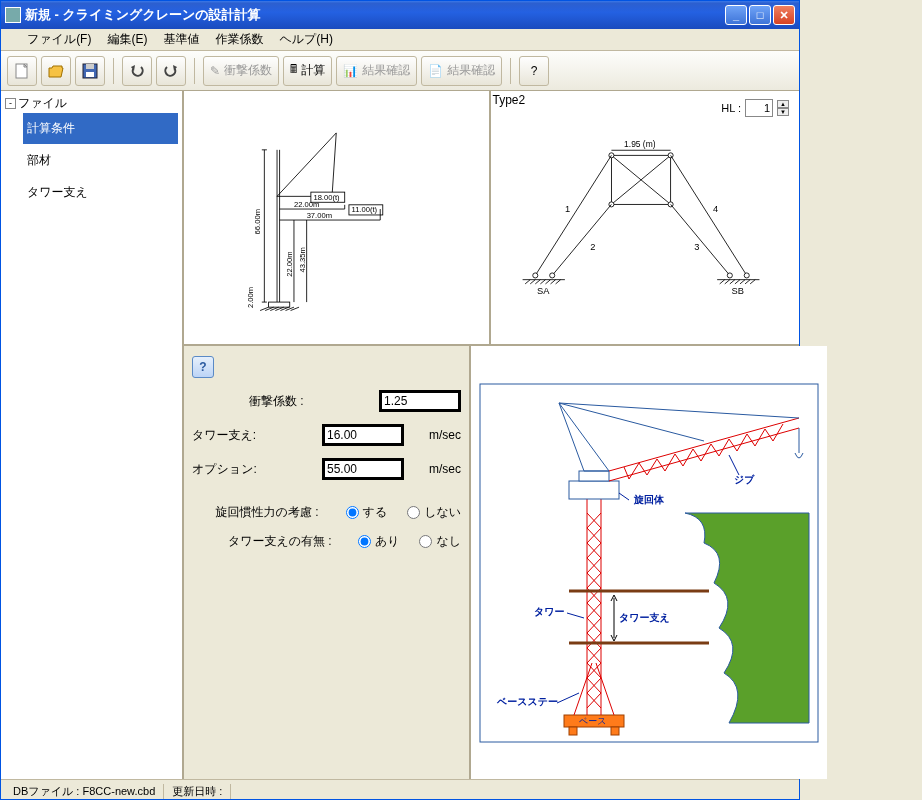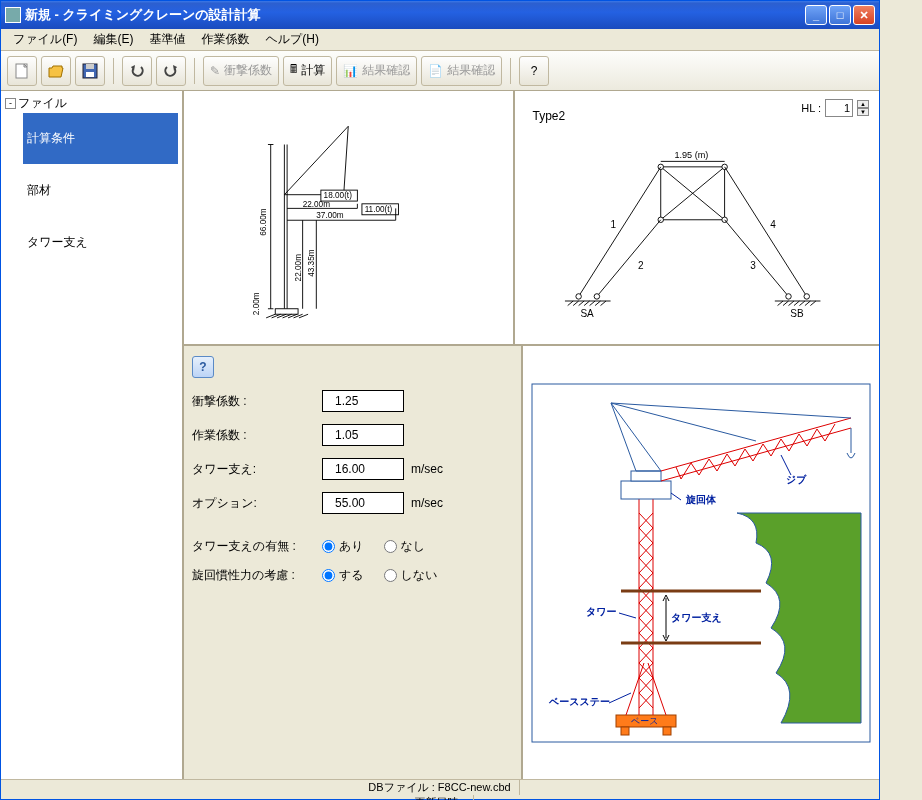--- a/index.html
+++ b/index.html
@@ -1,56 +1,56 @@
 <!DOCTYPE html>
 <html><head>
 <meta charset="utf-8">
 <style>
 * { box-sizing: border-box; margin: 0; padding: 0; }
 body { font-family: "MS PGothic", "Meiryo", sans-serif; font-size: 12px; background: #ece9d8; overflow: hidden; }
-.window { width: 880px; height: 800px; border: 1px solid #0054e3; background: #ece9d8; display: flex; flex-direction: column; }
+.window { width: 800px; height: 800px; border: 1px solid #0054e3; background: #ece9d8; display: flex; flex-direction: column; }
 .titlebar { height: 28px; background: linear-gradient(#3b78e7, #2c5fcf 8%, #2461e2 40%, #1a4bbe); color: #fff; display: flex; align-items: center; padding: 0 4px; }
 .titlebar-icon { width: 16px; height: 16px; margin-right: 4px; background: #7aa; border: 1px solid #fff; }
 .titlebar-text { flex: 1; font-weight: bold; font-size: 13px; }
 .winbtns { display: flex; gap: 2px; }
 .winbtn { width: 22px; height: 20px; background: linear-gradient(#6fa3f7,#3e74d8); border: 1px solid #fff; border-radius: 3px; color: #fff; font-weight: bold; display: flex; align-items: center; justify-content: center; font-size: 11px; cursor: pointer; }
 .winbtn.close { background: linear-gradient(#f08060,#d64224); }
-.menubar { height: 22px; background: #ece9d8; border-bottom: 1px solid #c0b8a0; display: flex; align-items: center; padding: 0 4px; }
+.menubar { height: 22px; background: #ece9d8; border-bottom: 1px solid #c0b8a0; display: flex; align-items: center; padding: 0 18px; }
 .menubar span { padding: 2px 8px; cursor: pointer; }
 .toolbar { height: 40px; background: linear-gradient(#fdfdfb,#eceade); border-bottom: 1px solid #b0a890; display: flex; align-items: center; padding: 0 6px; gap: 4px; }
 .tbtn { height: 30px; padding: 0 6px; background: linear-gradient(#fefefe,#e8e5d8); border: 1px solid #c0b8a0; border-radius: 3px; display: flex; align-items: center; gap: 4px; cursor: pointer; font-size: 12px; }
 .tbtn.icon-only { width: 30px; justify-content: center; padding: 0; }
 .tbtn.disabled { color: #999; }
 .tsep { width: 1px; height: 26px; background: #c0b8a0; margin: 0 4px; }
 .main { flex: 1; display: flex; min-height: 0; }
 .tree-pane { width: 183px; background: #fff; border-right: 2px solid #b0a890; padding: 4px; overflow: auto; }
 .tree-root { display: flex; align-items: center; gap: 2px; }
 .tree-toggle { width: 11px; height: 11px; border: 1px solid #888; display: flex; align-items: center; justify-content: center; font-size: 9px; line-height: 1; cursor: pointer; background: #fff; }
 .tree-children { margin-left: 18px; }
-.tree-item { padding: 17px 4px; cursor: pointer; margin: 1px 0; }
+.tree-item { padding: 7px 4px; cursor: pointer; margin: 1px 0; }
 .tree-item.selected { background: #316ac5; color: #fff; }
 .right-area { flex: 1; display: flex; flex-direction: column; min-width: 0; }
 .diagrams-row { height: 255px; display: flex; background: #fff; border-bottom: 2px solid #b0a890; }
 .diagram-left { flex: 1; border-right: 2px solid #b0a890; position: relative; }
-.diagram-right { flex: 1; position: relative; padding: 18px; }
+.diagram-right { flex: 1; position: relative; padding: 2px; }
 .hl-ctrl { position: absolute; top: 8px; right: 10px; display: flex; align-items: center; gap: 4px; font-size: 11px; }
 .hl-ctrl input { width: 28px; height: 18px; text-align: right; border: 1px solid #888; font-size: 11px; padding: 0 2px; }
 .spinner { display: flex; flex-direction: column; }
 .spinner div { width: 12px; height: 8px; border: 1px solid #888; background: #eee; font-size: 6px; display: flex; align-items: center; justify-content: center; cursor: pointer; }
 .form-pane { flex: 1; display: flex; background: #ece9d8; min-height: 0; }
 .form-left { width: 380px; padding: 10px 8px; }
 .help-icon { width: 22px; height: 22px; border: 1px solid #5a8ac6; border-radius: 3px; background: linear-gradient(#e6f0fc,#bcd4f6); color: #2a5aa0; font-weight: bold; display: flex; align-items: center; justify-content: center; margin-bottom: 12px; cursor: pointer; }
-.form-row { display: flex; align-items: center; margin-bottom: 12px; }
+.form-row { display: flex; align-items: center; margin-bottom: 12px; justify-content: flex-end; }
 .form-row label { width: 130px; }
-.form-row input[type=text] { width: 82px; height: 22px; border: 1px solid #000000; padding: 0 12px; font-size: 12px; }
-.form-row .unit { margin-left: 7px; }
+.form-row input[type=text] { width: 82px; height: 22px; border: 3px solid #000000; padding: 0 2px; font-size: 12px; }
+.form-row .unit { margin-left: 25px; }
 .radio-group { display: flex; gap: 20px; }
 .radio-group label { width: auto; display: flex; align-items: center; gap: 4px; cursor: pointer; }
 .form-right { flex: 1; border-left: 2px solid #b0a890; background: #fff; padding: 8px; display: flex; align-items: center; justify-content: center; }
-.statusbar { height: 20px; background: #ece9d8; border-top: 1px solid #c0b8a0; display: flex; align-items: center; padding: 0 4px; font-size: 11px; flex-direction: column; }
+.statusbar { height: 20px; background: #ece9d8; border-top: 1px solid #c0b8a0; display: flex; align-items: flex-end; padding: 0 4px; font-size: 11px; }
 .status-cell { padding: 0 8px; border-right: 1px solid #c0b8a0; }
 svg text { font-family: "MS PGothic", sans-serif; }
 </style>
 </head>
 <body>
 
 <div class="window">
 
   <div class="titlebar">
     <div class="titlebar-icon"></div>
@@ -237,57 +237,53 @@
       </div>
 
       <div class="form-pane">
         <div class="form-left">
           <div class="help-icon">?</div>
           <div class="form-row">
             <label>衝撃係数 :</label>
             <input type="text" value="1.25" style="">
           </div>
           <div class="form-row">
-            <label>作業係数 :</label>
-            <input type="text" value="1.05" style="">
-          </div>
-          <div class="form-row">
             <label>タワー支え:</label>
             <input type="text" value="16.00" style="">
             <span class="unit">m/sec</span>
           </div>
           <div class="form-row">
             <label>オプション:</label>
             <input type="text" value="55.00" style="">
             <span class="unit">m/sec</span>
           </div>
           <div style="height:12px"></div>
+          <div class="form-row">
+            <label>旋回慣性力の考慮 :</label>
+            <div class="radio-group">
+              <label>
+                  <input type="radio" name="inertia" checked="" style="">
+                  <span>する</span>
+                </label>
+              <label>
+                  <input type="radio" name="inertia" style="">
+                  <span>しない</span>
+                </label>
+            </div>
+          </div>
           <div class="form-row">
             <label>タワー支えの有無 :</label>
             <div class="radio-group">
               <label>
                   <input type="radio" name="tsup" checked="" style="">
                   <span>あり</span>
                 </label>
               <label>
                   <input type="radio" name="tsup" style="">
                   <span>なし</span>
-                </label>
-            </div>
-          </div>
-          <div class="form-row">
-            <label>旋回慣性力の考慮 :</label>
-            <div class="radio-group">
-              <label>
-                  <input type="radio" name="inertia" checked="" style="">
-                  <span>する</span>
-                </label>
-              <label>
-                  <input type="radio" name="inertia" style="">
-                  <span>しない</span>
                 </label>
             </div>
           </div>
         </div>
         <div class="form-right">
           <svg width="340" height="360" viewBox="0 0 340 360">
             <rect x="1" y="1" width="338" height="358" fill="#fff" stroke="#2a5aa0"></rect>
 
             <path d="M206 130 Q230 135 225 160 Q250 170 235 200 Q260 215 240 245 Q265 260 245 290 Q270 305 250 340 L330 340 L330 130 Z" fill="#5aa02a" stroke="#2a5aa0"></path>
 

